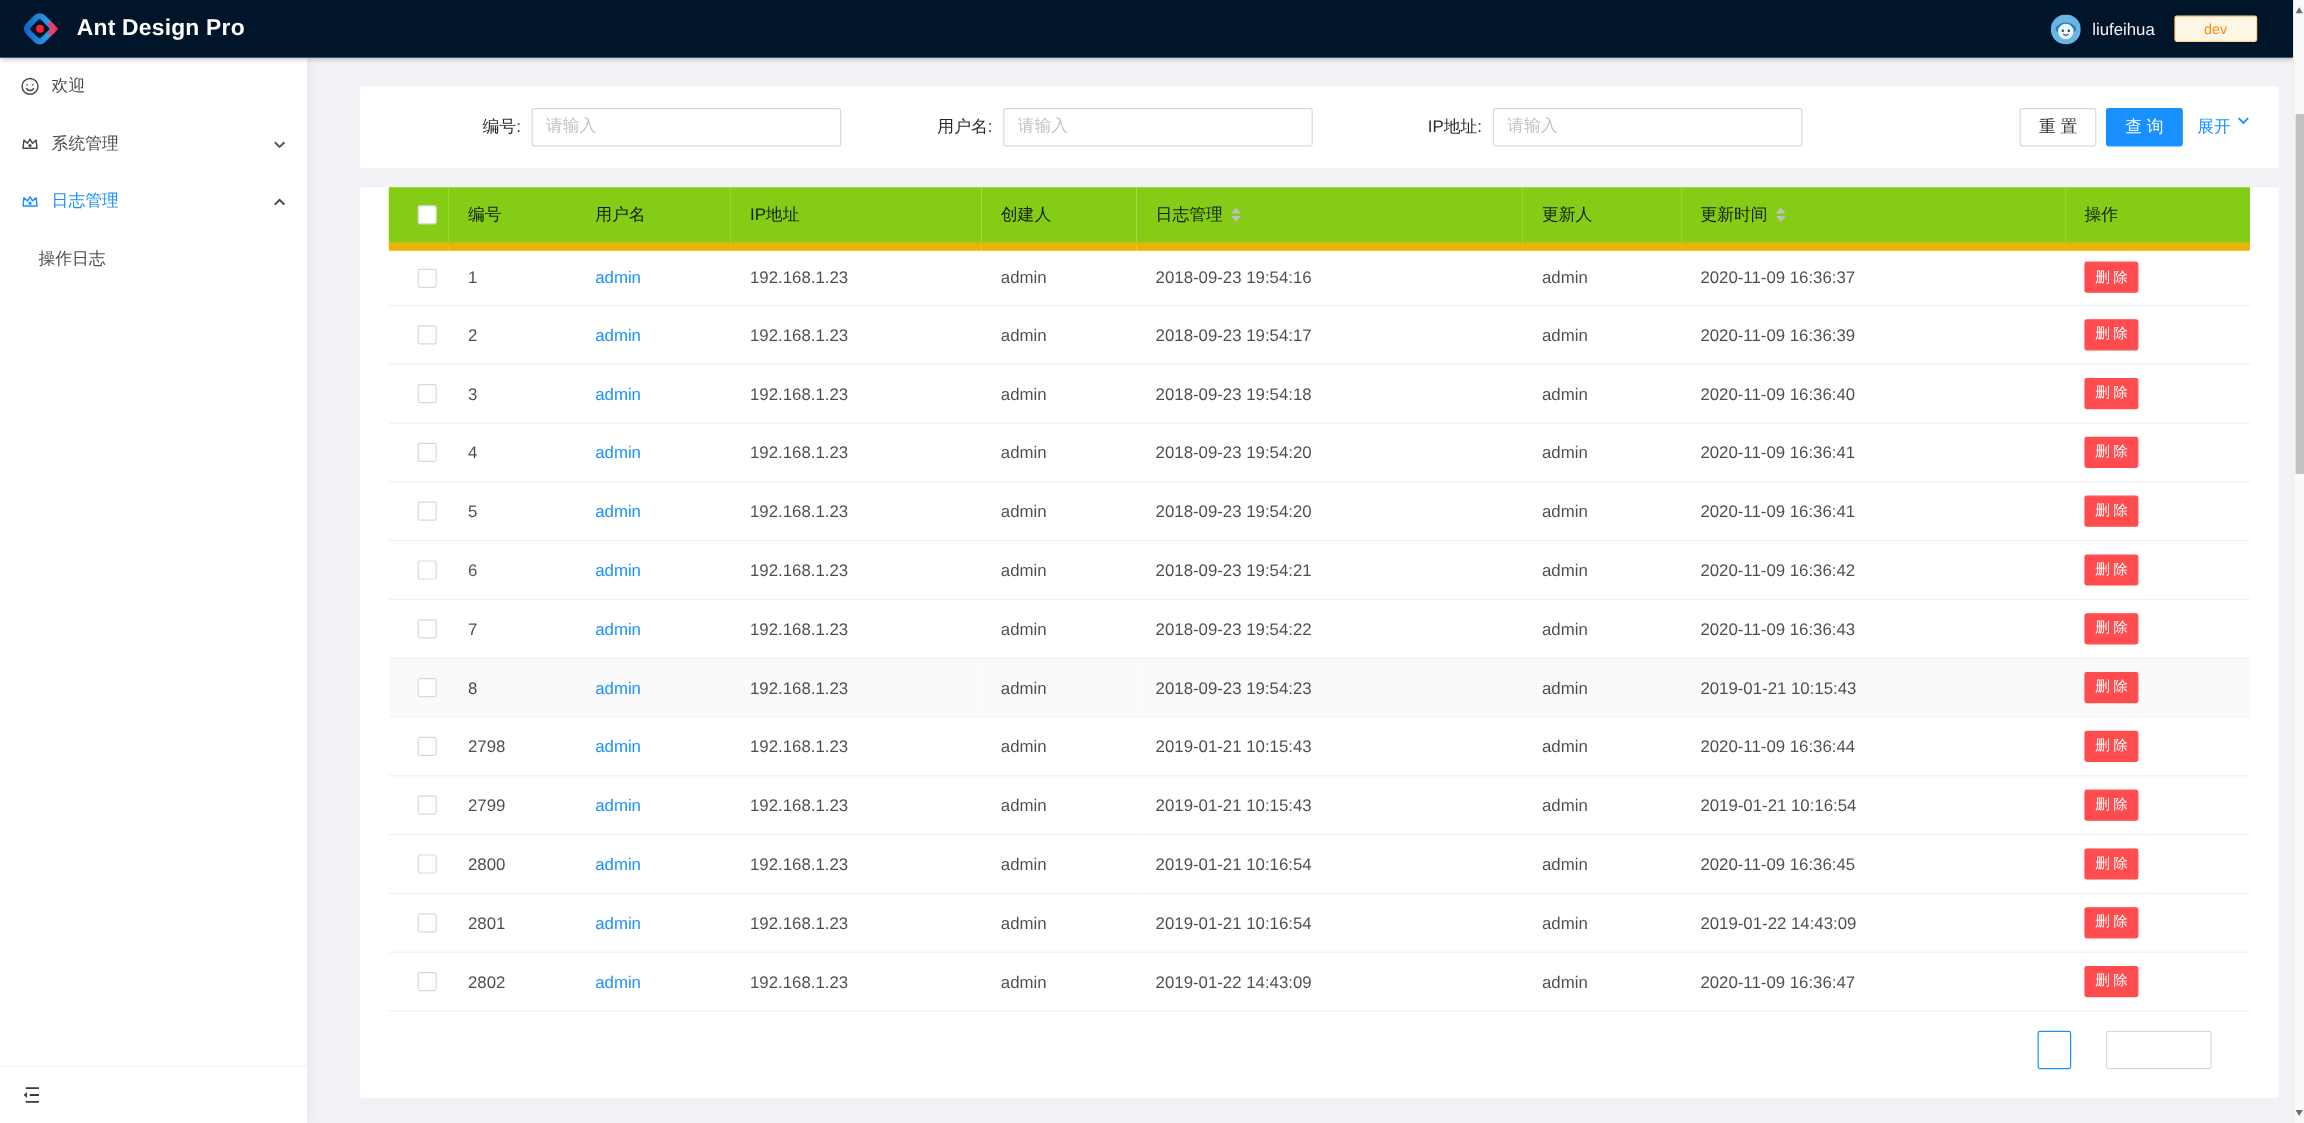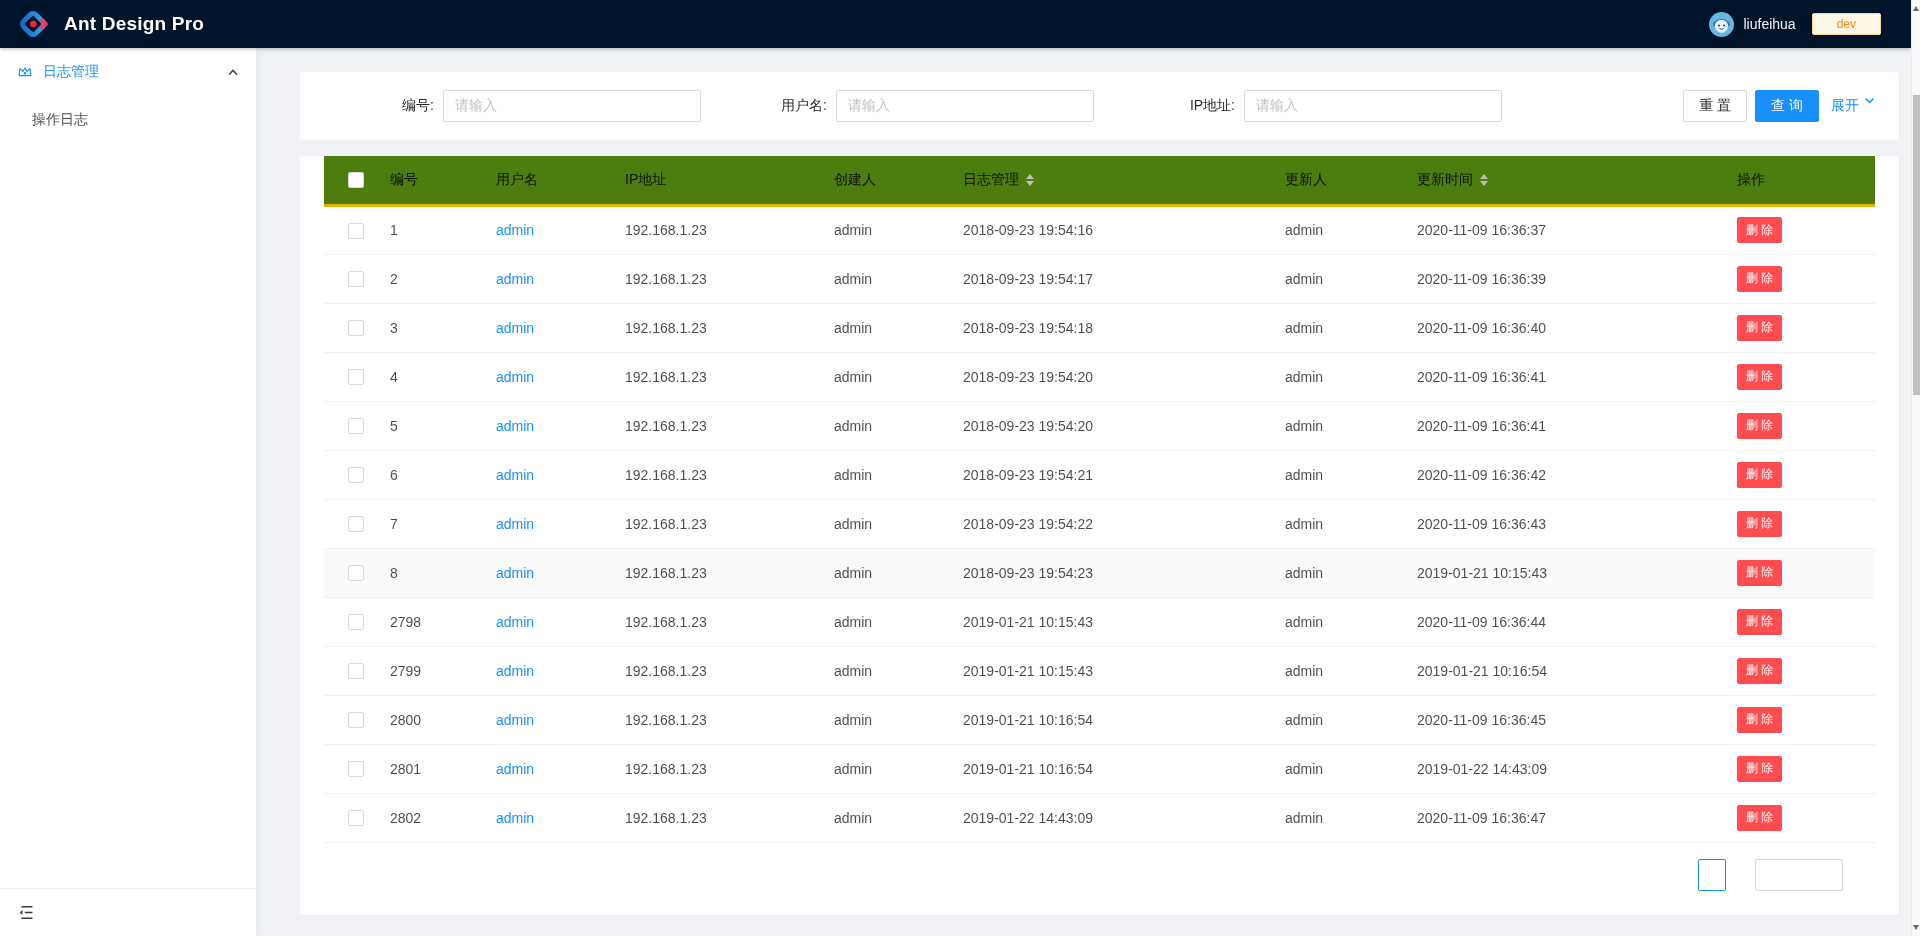--- a/index.html
+++ b/index.html
@@ -52,22 +52,22 @@
     margin-left:12px; cursor:pointer; }
 
   
   .table-card { background:#fff; border-radius:2px; margin-top:16px; padding:0 24px 24px; }
   .card-titlebar { height:72px; display:flex; align-items:center; justify-content:space-between; padding-top:6px; }
   .card-title { font-size:16px; font-weight:600; color:rgba(0,0,0,.85); }
   .card-tools { display:flex; align-items:center; gap:19px; }
   .tool-btn { width:18px; height:18px; cursor:pointer; display:flex; align-items:center; justify-content:center; }
 
   table { width:1551px; border-collapse:collapse; table-layout:fixed; font-size:14px; }
-  thead th { background:#4d7c0f; height:49px; font-weight:500; color:rgba(0,0,0,.85);
-    text-align:left; padding:0 8px 0 16px; border-bottom:3px solid #eab308; }
+  thead th { background:#84cc16; height:49px; font-weight:500; color:rgba(0,0,0,.85);
+    text-align:left; padding:0 8px 0 16px; border-bottom:7px solid #eab308; }
   thead th.c-check, tbody td.c-check { padding-left:24px; }
   tbody td { height:49px; color:rgba(0,0,0,.70); padding:0 8px 0 16px; border-bottom:1px solid #f0f0f0;
     white-space:nowrap; overflow:hidden; }
   tr.hl td { background:#fafafa; }
   .checkbox { display:inline-block; width:16px; height:16px; border:1px solid #d9d9d9;
     border-radius:2px; background:#fff; vertical-align:middle; cursor:pointer; }
   .link { color:#1890ff; text-decoration:none; cursor:pointer; }
   .del-btn { background:#ff4d4f; border:1px solid #ff4d4f; color:#fff; font-size:12px;
     height:26px; padding:0 8px; border-radius:2px; cursor:pointer; }
   .th-sort { display:inline-flex; flex-direction:column; margin-left:7px; vertical-align:middle; gap:2px; }
@@ -125,21 +125,46 @@
       </svg>
     </span>
     <span class="username">liufeihua</span>
     <span class="env-tag">dev</span>
   </div>
 </div>
 
 <div class="sidebar">
   <div class="menu">
 
-
+    <div class="menu-item">
+      <span class="mi-icon">
+        <svg width="16" height="16" viewBox="0 0 16 16" fill="none" stroke="#4a4a4a" stroke-width="1.2">
+          <circle cx="8" cy="8" r="6.6"></circle>
+          <circle cx="5.6" cy="6.6" r="0.7" fill="#4a4a4a" stroke="none"></circle>
+          <circle cx="10.4" cy="6.6" r="0.7" fill="#4a4a4a" stroke="none"></circle>
+          <path d="M4.8 9.4 a3.6 3.6 0 0 0 6.4 0"></path>
+        </svg>
+      </span>
+      <span>欢迎</span>
+    </div>
+
+    <div class="menu-item">
+      <span class="mi-icon">
+        <svg width="16" height="16" viewBox="0 0 16 16" fill="none" stroke="#4a4a4a" stroke-width="1.2">
+          <path d="M2.2 11.6 L2.9 4.8 L5.9 7.4 L8 4 L10.1 7.4 L13.1 4.8 L13.8 11.6 Z" stroke-linejoin="round"></path>
+          <circle cx="8" cy="9.3" r="0.8"></circle>
+        </svg>
+      </span>
+      <span>系统管理</span>
+      <span class="chev">
+        <svg width="10" height="7" viewBox="0 0 10 7" fill="none" stroke="#555" stroke-width="1.6">
+          <path d="M1 1.5 L5 5.5 L9 1.5"></path>
+        </svg>
+      </span>
+    </div>
 
     <div class="menu-item active-parent">
       <span class="mi-icon">
         <svg width="16" height="16" viewBox="0 0 16 16" fill="none" stroke="#1890ff" stroke-width="1.2">
           <path d="M2.2 11.6 L2.9 4.8 L5.9 7.4 L8 4 L10.1 7.4 L13.1 4.8 L13.8 11.6 Z" stroke-linejoin="round"></path>
           <circle cx="8" cy="9.3" r="0.8"></circle>
         </svg>
       </span>
       <span>日志管理</span>
       <span class="chev">

